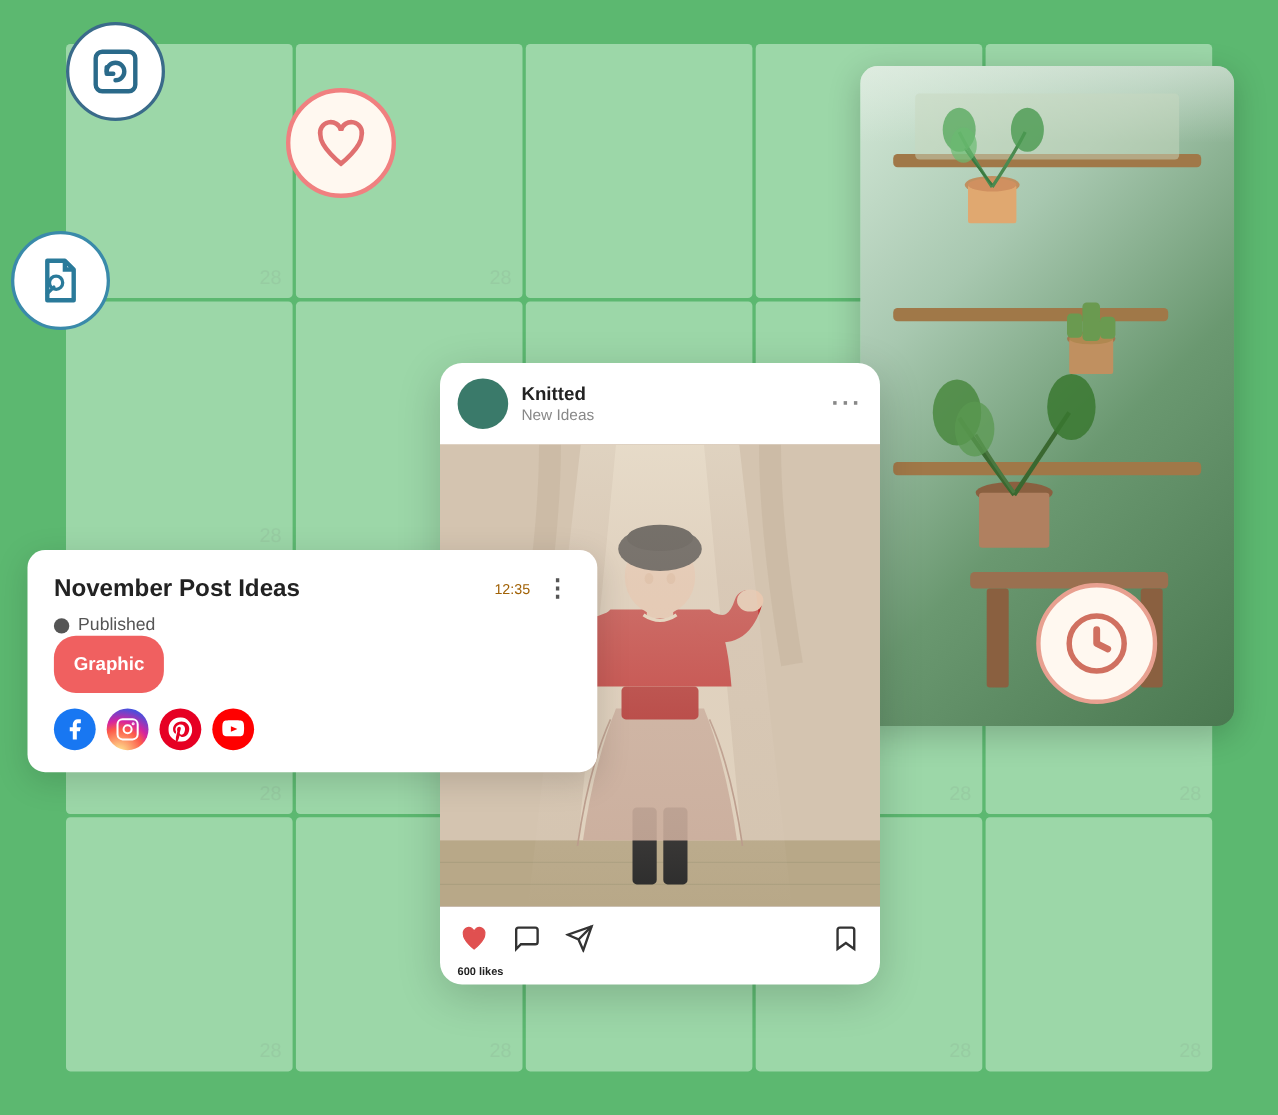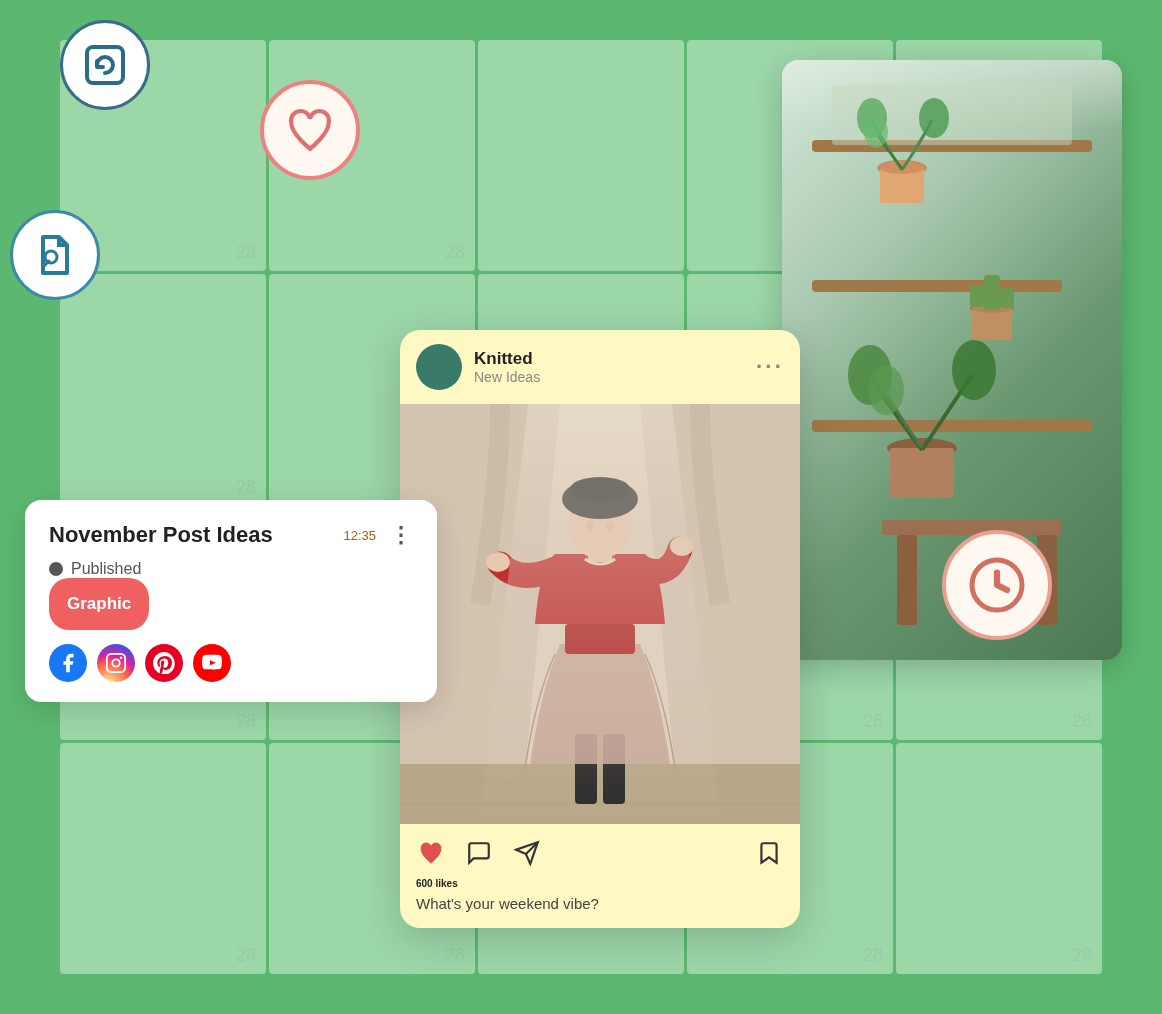--- a/index.html
+++ b/index.html
@@ -90,21 +90,21 @@
       width: 60px; height: 60px;
       stroke: #d07060;
       fill: none;
       stroke-width: 2.5;
     }
 
     
     .post-card {
       position: absolute;
       top: 500px; left: 25px;
-      width: 412px;
+      width: 518px;
       background: white;
       border-radius: 16px;
       padding: 22px 24px 20px;
       box-shadow: 0 8px 30px rgba(0,0,0,0.15);
       z-index: 30;
     }
     .post-card-header {
       display: flex;
       align-items: center;
       justify-content: space-between;
@@ -172,21 +172,21 @@
     .si-fb { background: #1877f2; }
     .si-ig { background: radial-gradient(circle at 30% 107%, #fdf497 0%, #fd5949 45%, #d6249f 60%, #285AEB 90%); }
     .si-pi { background: #e60023; }
     .si-yt { background: #ff0000; }
 
     
     .insta-card {
       position: absolute;
       top: 330px; left: 400px;
       width: 400px;
-      background: #fef9c3;
+      background: #ffffff;
       border-radius: 20px;
       box-shadow: 0 10px 40px rgba(0,0,0,0.18);
       z-index: 25;
       overflow: hidden;
     }
     .insta-header {
       display: flex;
       align-items: center;
       padding: 14px 16px;
       gap: 12px;
@@ -560,14 +560,13 @@
     </div>
 
     <div class="insta-action-icon insta-bookmark">
       <svg viewBox="0 0 24 24" fill="none" stroke="#333" stroke-width="2">
         <path d="M19 21l-7-5-7 5V5a2 2 0 0 1 2-2h10a2 2 0 0 1 2 2z"></path>
       </svg>
     </div>
   </div>
 
   <div class="insta-likes">600 likes</div>
-  <div class="insta-caption">What's your weekend vibe?</div>
 </div>
 
 </body></html>

